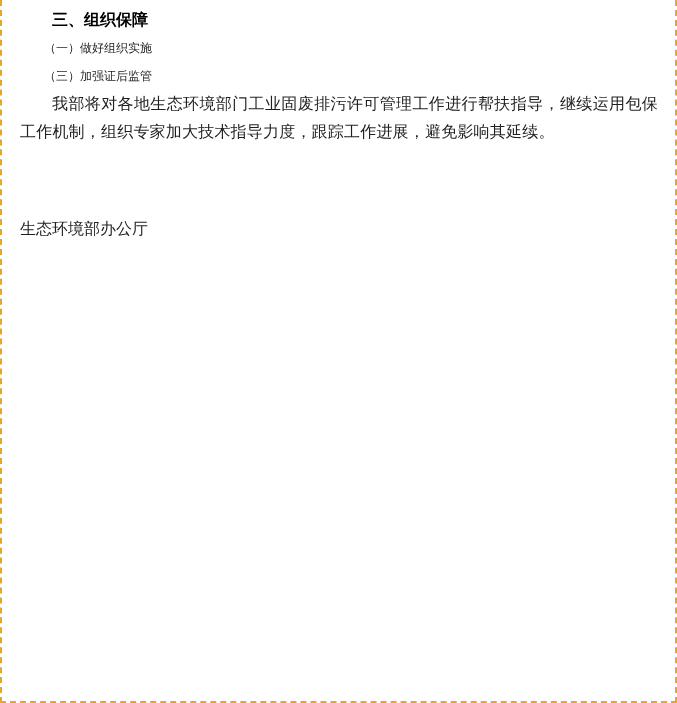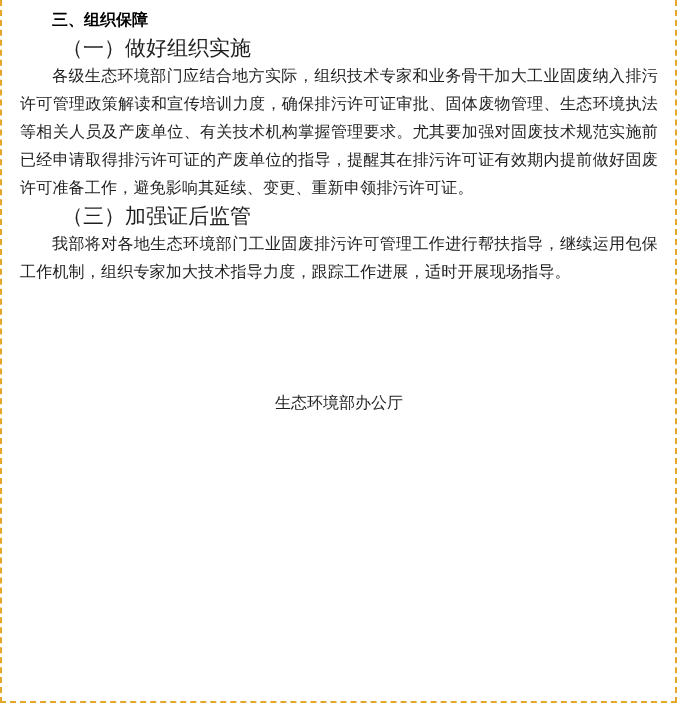--- a/index.html
+++ b/index.html
@@ -23,61 +23,60 @@
   .doc-heading {
     margin: 0;
     font-size: 16px;
     line-height: 28px;
     font-weight: 700;
     color: var(--heading, #000000);
     text-indent: 2em;
   }
   .doc-sub {
     margin: 0;
-    font-size: 21px;
+    font-size: 12px;
     line-height: 28px;
     font-weight: 400;
     color: var(--text, #1F1F1F);
     text-indent: 2em;
   }
   .doc-para {
     margin: 0;
     font-size: 16px;
     line-height: 28px;
     font-weight: 400;
     color: var(--text, #1F1F1F);
     text-indent: 2em;
     text-align: justify;
     letter-spacing: 0.2px;
   }
   .signature-block {
-    margin-top: 102px;
-    text-align: center;
+    margin-top: 68px;
+    text-align: left;
   }
   .signature-block p {
     margin: 0;
     font-size: 16px;
     line-height: 30px;
     font-weight: 400;
     color: var(--text, #1F1F1F);
     text-indent: 0;
   }
 </style>
 </head>
 <body>
 
 <div class="doc-page">
 
   <h1 class="doc-heading">三、组织保障</h1>
 
   <p class="doc-sub">（一）做好组织实施</p>
 
-  <p class="doc-para">各级生态环境部门应结合地方实际，组织技术专家和业务骨干加大工业固废纳入排污许可管理政策解读和宣传培训力度，确保排污许可证审批、固体废物管理、生态环境执法等相关人员及产废单位、有关技术机构掌握管理要求。尤其要加强对固废技术规范实施前已经申请取得排污许可证的产废单位的指导，提醒其在排污许可证有效期内提前做好固废许可准备工作，避免影响其延续、变更、重新申领排污许可证。</p>
 
   <p class="doc-sub">（三）加强证后监管</p>
 
-  <p class="doc-para">我部将对各地生态环境部门工业固废排污许可管理工作进行帮扶指导，继续运用包保工作机制，组织专家加大技术指导力度，跟踪工作进展，适时开展现场指导。</p>
+  <p class="doc-para">我部将对各地生态环境部门工业固废排污许可管理工作进行帮扶指导，继续运用包保工作机制，组织专家加大技术指导力度，跟踪工作进展，避免影响其延续。</p>
 
   <div class="signature-block">
     <p>生态环境部办公厅</p>
   </div>
 
 </div>
 
 </body></html>

